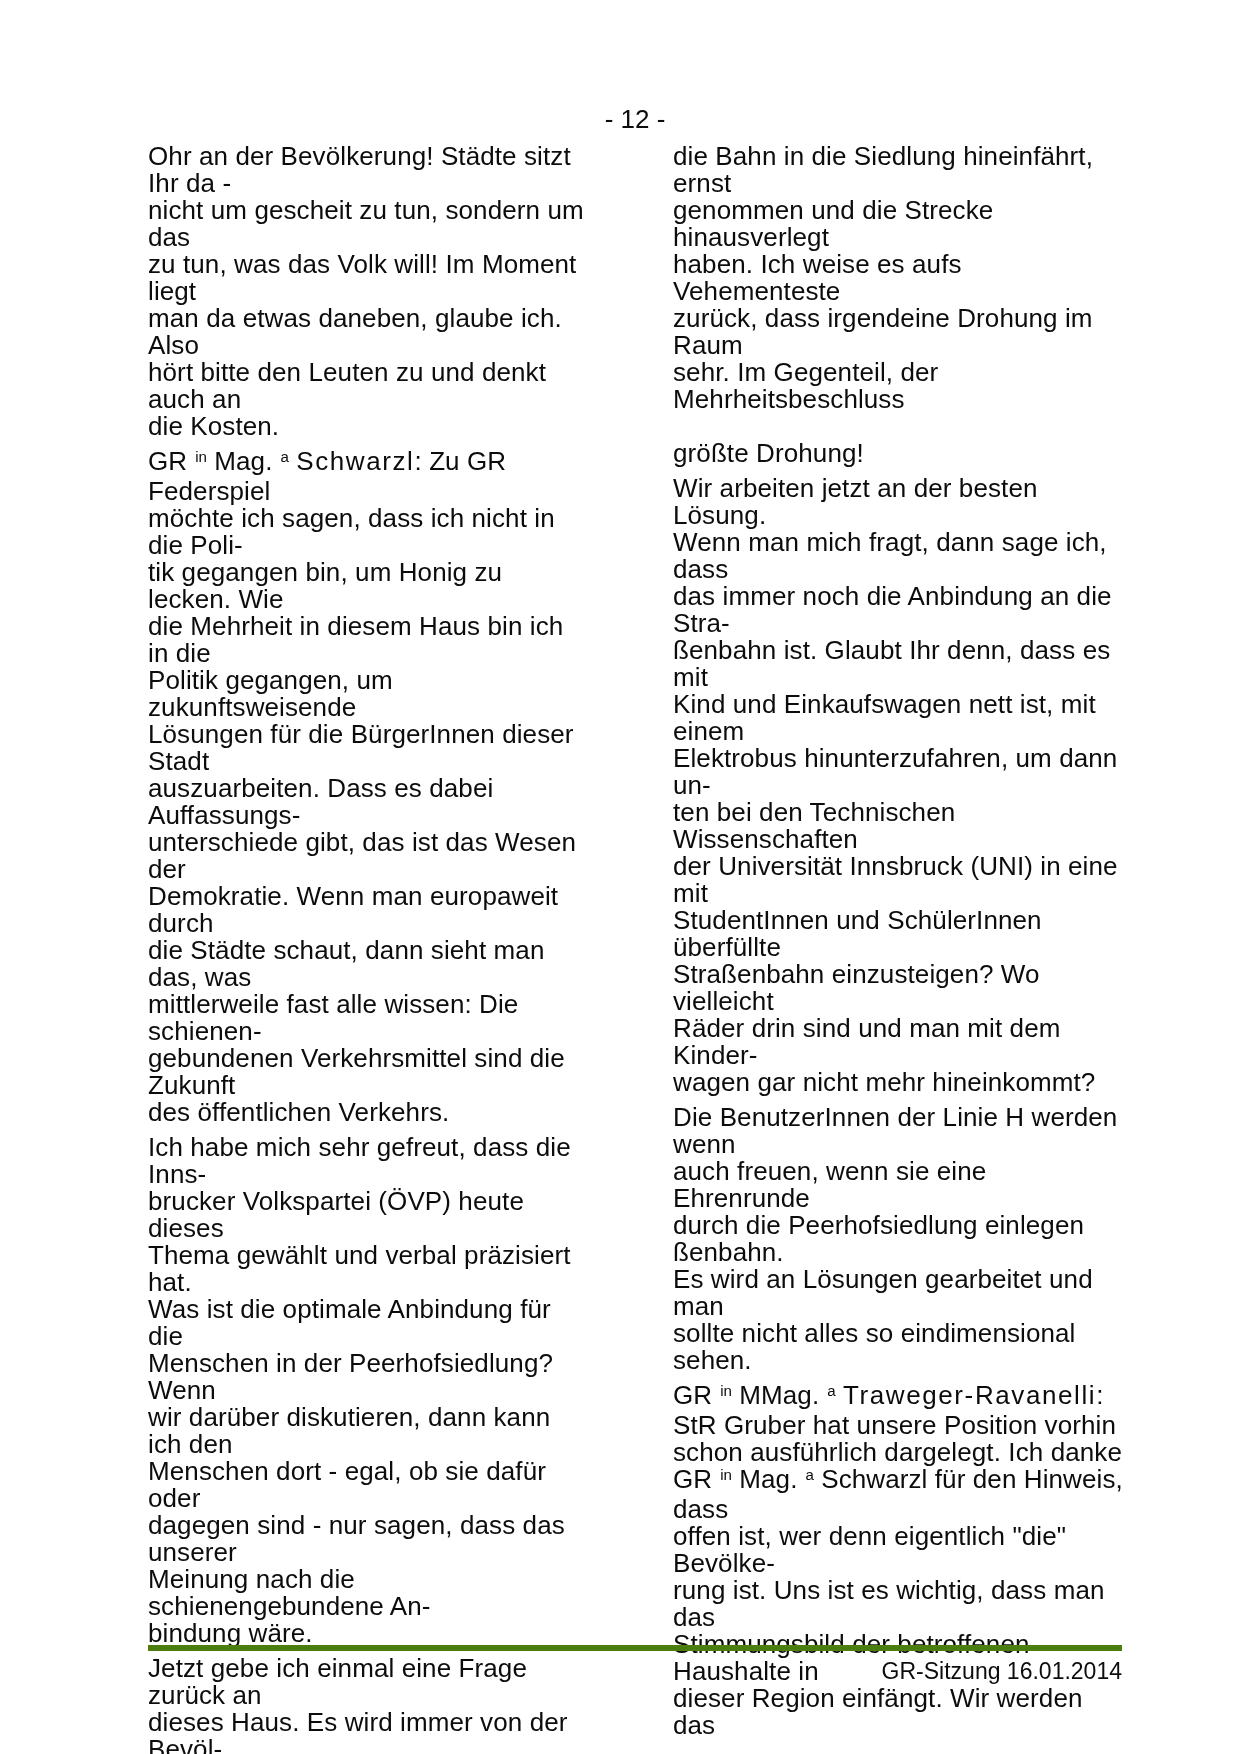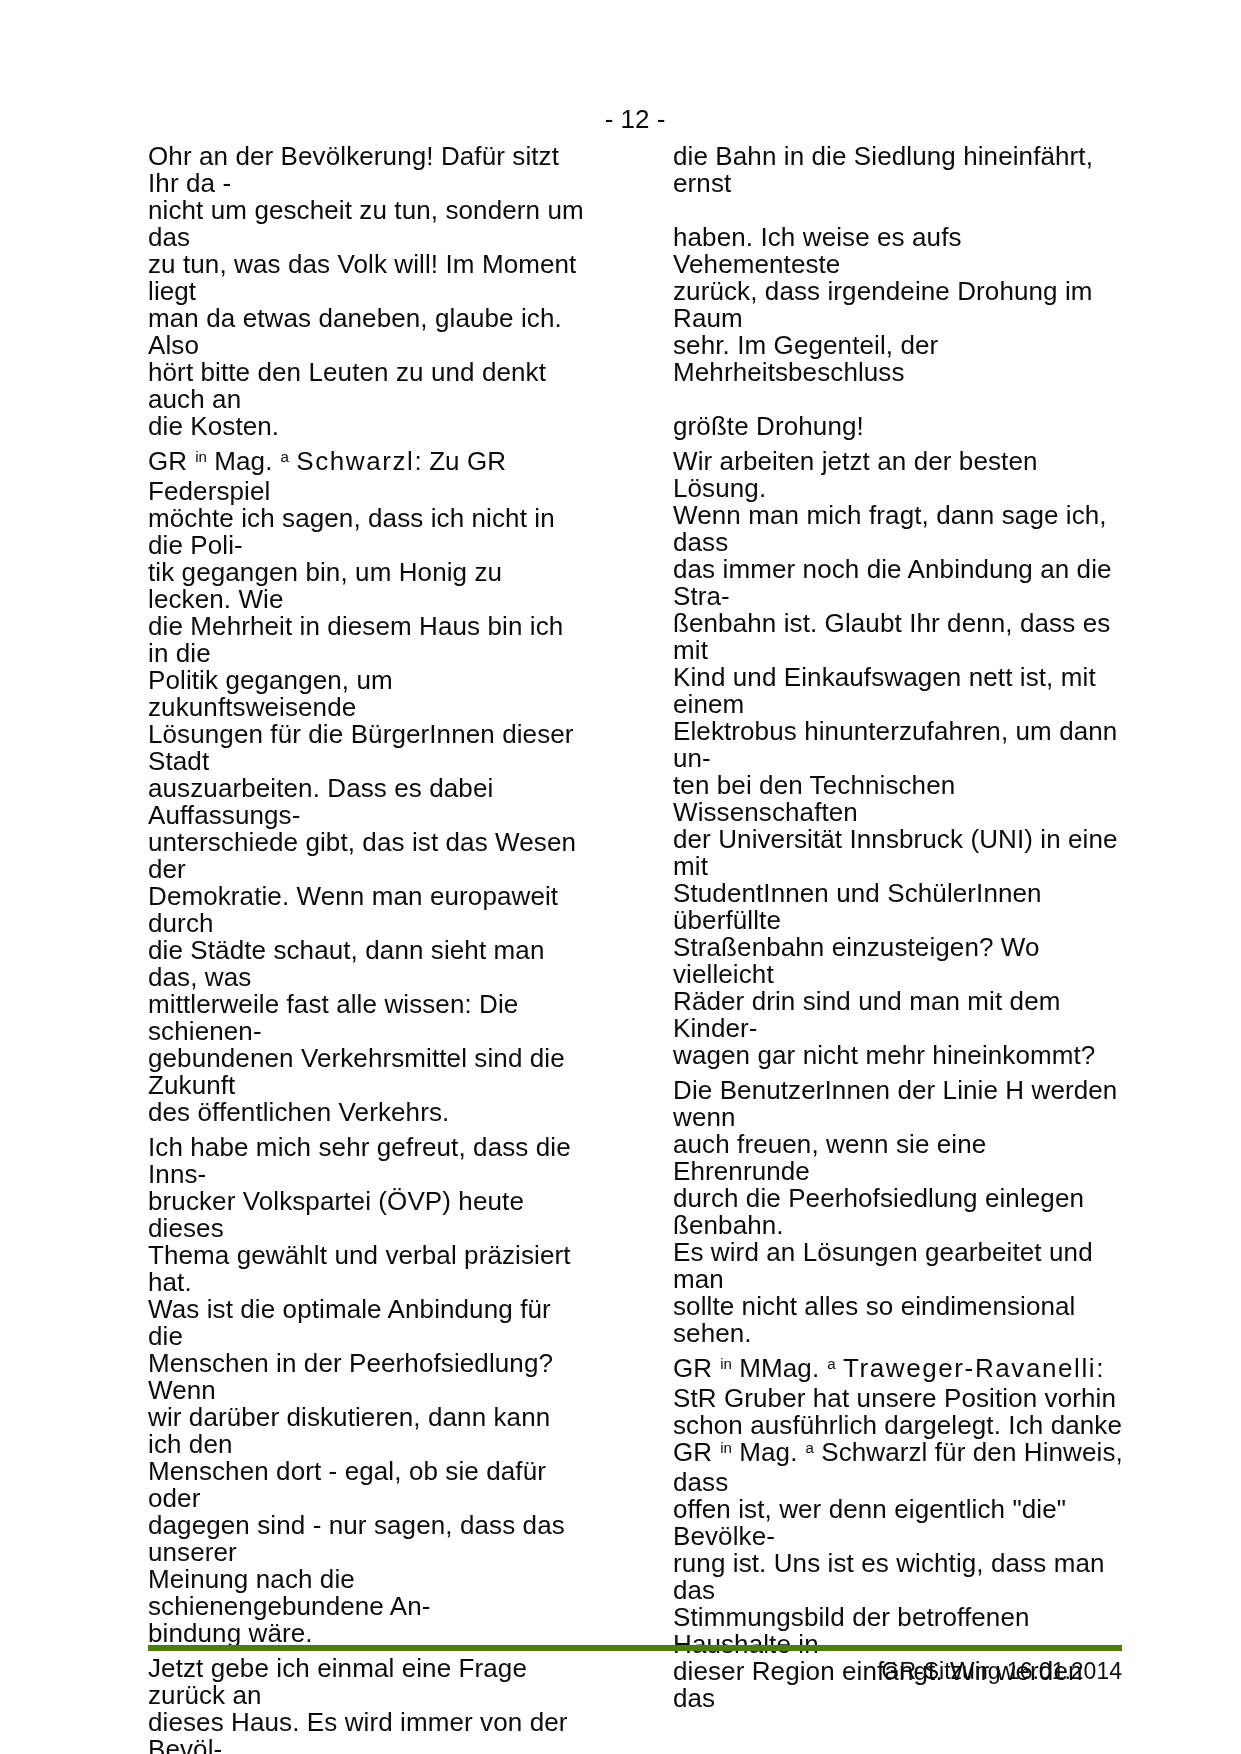--- a/index.html
+++ b/index.html
@@ -71,27 +71,27 @@
     line-height: 26px;
   }
 </style>
 </head>
 <body>
 
 <div class="page-number">- 12 -</div>
 
 <div class="columns">
   <div class="col col-left">
-      <p><span>Ohr an der Bevölkerung! Dafür sitzt Ihr da -</span><br><span>nicht um gescheit zu tun, sondern um das</span><br><span>zu tun, was das Volk will! Im Moment liegt</span><br><span>man da etwas daneben, glaube ich. Also</span><br><span>hört bitte den Leuten zu und denkt auch an</span><br><span>die Kosten.</span></p>
+      <p><span>Ohr an der Bevölkerung! Städte sitzt Ihr da -</span><br><span>nicht um gescheit zu tun, sondern um das</span><br><span>zu tun, was das Volk will! Im Moment liegt</span><br><span>man da etwas daneben, glaube ich. Also</span><br><span>hört bitte den Leuten zu und denkt auch an</span><br><span>die Kosten.</span></p>
       <p><span>GR</span><span class="sup">in</span><span> Mag.</span><span class="sup">a</span><span> </span><span class="sp">Schwarzl</span><span>: Zu GR Federspiel</span><br><span>möchte ich sagen, dass ich nicht in die Poli-</span><br><span>tik gegangen bin, um Honig zu lecken. Wie</span><br><span>die Mehrheit in diesem Haus bin ich in die</span><br><span>Politik gegangen, um zukunftsweisende</span><br><span>Lösungen für die BürgerInnen dieser Stadt</span><br><span>auszuarbeiten. Dass es dabei Auffassungs-</span><br><span>unterschiede gibt, das ist das Wesen der</span><br><span>Demokratie. Wenn man europaweit durch</span><br><span>die Städte schaut, dann sieht man das, was</span><br><span>mittlerweile fast alle wissen: Die schienen-</span><br><span>gebundenen Verkehrsmittel sind die Zukunft</span><br><span>des öffentlichen Verkehrs.</span></p>
       <p><span>Ich habe mich sehr gefreut, dass die Inns-</span><br><span>brucker Volkspartei (ÖVP) heute dieses</span><br><span>Thema gewählt und verbal präzisiert hat.</span><br><span>Was ist die optimale Anbindung für die</span><br><span>Menschen in der Peerhofsiedlung? Wenn</span><br><span>wir darüber diskutieren, dann kann ich den</span><br><span>Menschen dort - egal, ob sie dafür oder</span><br><span>dagegen sind - nur sagen, dass das unserer</span><br><span>Meinung nach die schienengebundene An-</span><br><span>bindung wäre.</span></p>
       <p><span>Jetzt gebe ich einmal eine Frage zurück an</span><br><span>dieses Haus. Es wird immer von der Bevöl-</span><br><br><br><br><br><br><br><br></p>
     </div>
   <div class="col col-right">
-      <p><span>die Bahn in die Siedlung hineinfährt, ernst</span><br><br><span>haben. Ich weise es aufs Vehementeste</span><br><span>zurück, dass irgendeine Drohung im Raum</span><br><span>sehr. Im Gegenteil, der Mehrheitsbeschluss</span><br><br><span>größte Drohung!</span></p>
+      <p><span>die Bahn in die Siedlung hineinfährt, ernst</span><br><span>genommen und die Strecke hinausverlegt</span><br><span>haben. Ich weise es aufs Vehementeste</span><br><span>zurück, dass irgendeine Drohung im Raum</span><br><span>sehr. Im Gegenteil, der Mehrheitsbeschluss</span><br><br><span>größte Drohung!</span></p>
       <p><span>Wir arbeiten jetzt an der besten Lösung.</span><br><span>Wenn man mich fragt, dann sage ich, dass</span><br><span>das immer noch die Anbindung an die Stra-</span><br><span>ßenbahn ist. Glaubt Ihr denn, dass es mit</span><br><span>Kind und Einkaufswagen nett ist, mit einem</span><br><span>Elektrobus hinunterzufahren, um dann un-</span><br><span>ten bei den Technischen Wissenschaften</span><br><span>der Universität Innsbruck (UNI) in eine mit</span><br><span>StudentInnen und SchülerInnen überfüllte</span><br><span>Straßenbahn einzusteigen? Wo vielleicht</span><br><span>Räder drin sind und man mit dem Kinder-</span><br><span>wagen gar nicht mehr hineinkommt?</span></p>
       <p><span>Die BenutzerInnen der Linie H werden wenn</span><br><span>auch freuen, wenn sie eine Ehrenrunde</span><br><span>durch die Peerhofsiedlung einlegen ßenbahn.</span><br><span>Es wird an Lösungen gearbeitet und man</span><br><span>sollte nicht alles so eindimensional sehen.</span></p>
       <p><span>GR</span><span class="sup">in</span><span> MMag.</span><span class="sup">a</span><span> </span><span class="sp">Traweger-Ravanelli</span><span>:</span><br><span>StR Gruber hat unsere Position vorhin</span><br><span>schon ausführlich dargelegt. Ich danke</span><br><span>GR</span><span class="sup">in</span><span> Mag.</span><span class="sup">a</span><span> Schwarzl für den Hinweis, dass</span><br><span>offen ist, wer denn eigentlich "die" Bevölke-</span><br><span>rung ist. Uns ist es wichtig, dass man das</span><br><span>Stimmungsbild der betroffenen Haushalte in</span><br><span>dieser Region einfängt. Wir werden das</span><br><br><br><br><br><br></p>
     </div>
 </div>
 
 <div class="footer">
   <div class="footer-text">GR-Sitzung 16.01.2014</div>
 </div>
 

